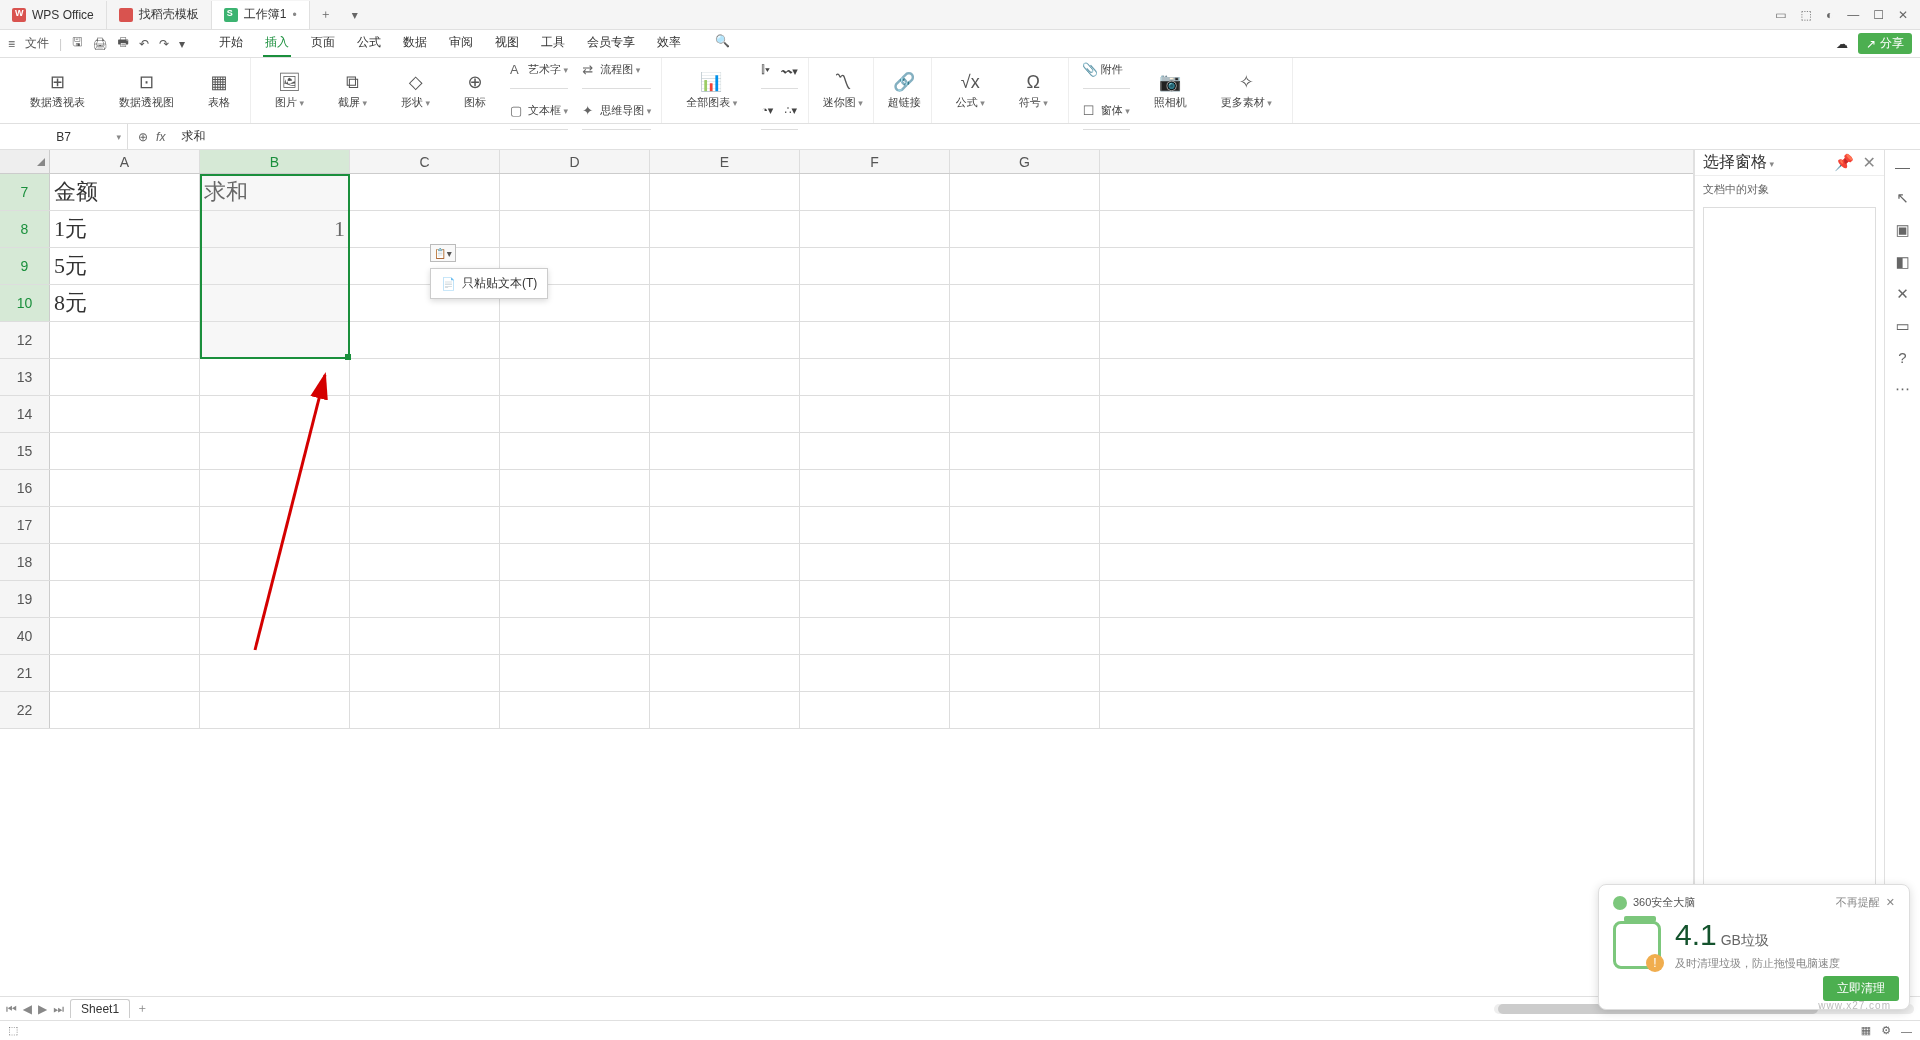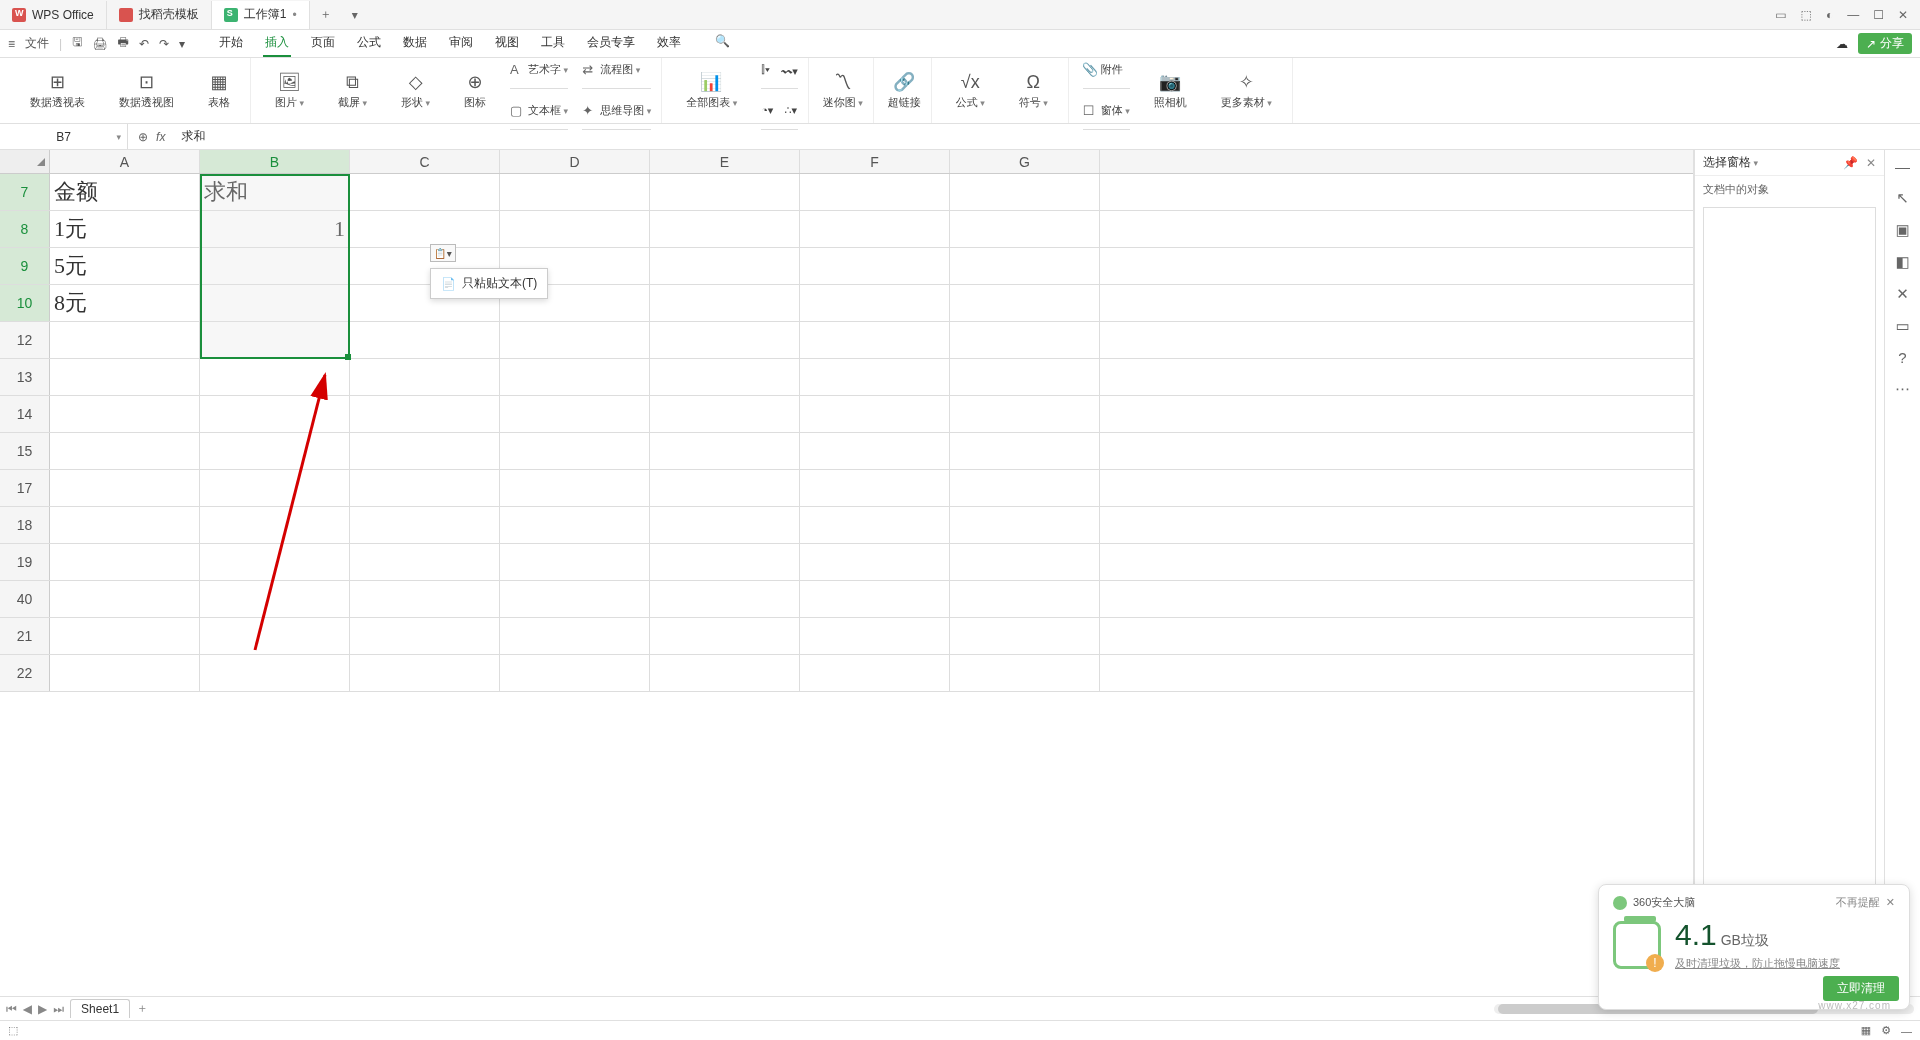--- a/index.html
+++ b/index.html
@@ -69,21 +69,21 @@
 
   
   .paste-btn { position: absolute; left: 430px; top: 94px; width: 26px; height: 18px; border: 1px solid #bbb; background: #f9f9f9; display:flex; align-items:center; justify-content:center; font-size:10px; color:#555; }
   .paste-menu { position: absolute; left: 430px; top: 118px; background: #fff; border: 1px solid #ccc; box-shadow: 0 2px 6px rgba(0,0,0,0.15); padding: 6px 10px; display:flex; align-items:center; gap:6px; font-size:12px; }
 
   
   .arrow { position: absolute; left: 250px; top: 220px; pointer-events:none; }
 
   
   .right-panel { width: 190px; border-left: 1px solid #e0e0e0; display: flex; flex-direction: column; }
-  .rp-head { height: 26px; display: flex; align-items: center; padding: 0 8px; font-size: 12px; color: #333; border-bottom: 1px solid #eee; justify-content: space-between; }
+  .rp-head { height: 26px; display: flex; align-items: center; padding: 0 8px; font-size: 16px; color: #333; border-bottom: 1px solid #eee; justify-content: space-between; }
   .rp-head .ctrls { display:flex; gap:8px; color:#888; }
   .rp-sub { padding: 6px 8px; font-size: 11px; color: #666; }
   .rp-body { flex:1; margin: 4px 8px; border: 1px solid #ddd; background:#fff; }
 
   
   .sidebar { width: 36px; border-left: 1px solid #e0e0e0; display: flex; flex-direction: column; align-items: center; gap: 14px; padding-top: 8px; color:#666; }
   .sidebar span { cursor:pointer; font-size:15px; }
 
   
   .sheet-tabs { height: 24px; display: flex; align-items: center; border-top: 1px solid #e0e0e0; padding: 0 6px; gap: 6px; font-size:12px; }
@@ -100,21 +100,21 @@
   .popup360 { position: fixed; right: 10px; bottom: 30px; width: 312px; height: 126px; background:#fff; border:1px solid #ddd; box-shadow:0 2px 10px rgba(0,0,0,0.15); border-radius:8px; padding:10px 14px; }
   .popup360 .hdr { display:flex; align-items:center; gap:6px; font-size:11px; color:#555; }
   .popup360 .hdr .no-remind{ margin-left:auto; color:#888; }
   .popup360 .hdr .close{ color:#888; cursor:pointer; }
   .popup360 .body360{ display:flex; gap:14px; margin-top:8px; align-items:center; }
   .bin { width:48px; height:48px; border:3px solid #7cc77c; border-radius:8px; position:relative; }
   .bin::before{ content:""; position:absolute; top:-8px; left:8px; width:32px; height:6px; background:#7cc77c; border-radius:2px;}
   .bin .warn{ position:absolute; right:-6px; bottom:-6px; width:18px; height:18px; background:#f0ad4e; border-radius:50%; color:#fff; font-size:12px; display:flex; align-items:center; justify-content:center;}
   .big-num { font-size:30px; color:#14532d; font-weight:400; }
   .unit { font-size:14px; color:#666; margin-left:4px;}
-  .tip { font-size:11px; color:#888; margin-top:4px;text-decoration:underline; }
+  .tip { font-size:11px; color:#888; margin-top:4px; }
   .clean-btn{ position:absolute; right:10px; bottom:8px; background:#4caf50; color:#fff; padding:4px 14px; border-radius:3px; font-size:12px;}
   .watermark{ position:absolute; right:18px; bottom:-2px; font-size:10px; color:#bbb; letter-spacing:1px;}
   .logo360{ width:14px; height:14px; background:#7cc77c; border-radius:50%; display:inline-block;}
 
   .drop::after { content: " ▾"; font-size:9px; color:#888;}
 </style>
 </head>
 <body>
 
 <div class="title-bar">
@@ -375,20 +375,30 @@
           <div class="rh">15</div>
           <div class="cell"></div>
           <div class="cell"></div>
           <div class="cell"></div>
           <div class="cell"></div>
           <div class="cell"></div>
           <div class="cell"></div>
           <div class="cell"></div>
         </div>
         <div class="row">
+          <div class="rh">16</div>
+          <div class="cell"></div>
+          <div class="cell"></div>
+          <div class="cell"></div>
+          <div class="cell"></div>
+          <div class="cell"></div>
+          <div class="cell"></div>
+          <div class="cell"></div>
+        </div>
+        <div class="row">
           <div class="rh">17</div>
           <div class="cell"></div>
           <div class="cell"></div>
           <div class="cell"></div>
           <div class="cell"></div>
           <div class="cell"></div>
           <div class="cell"></div>
           <div class="cell"></div>
         </div>
         <div class="row">

